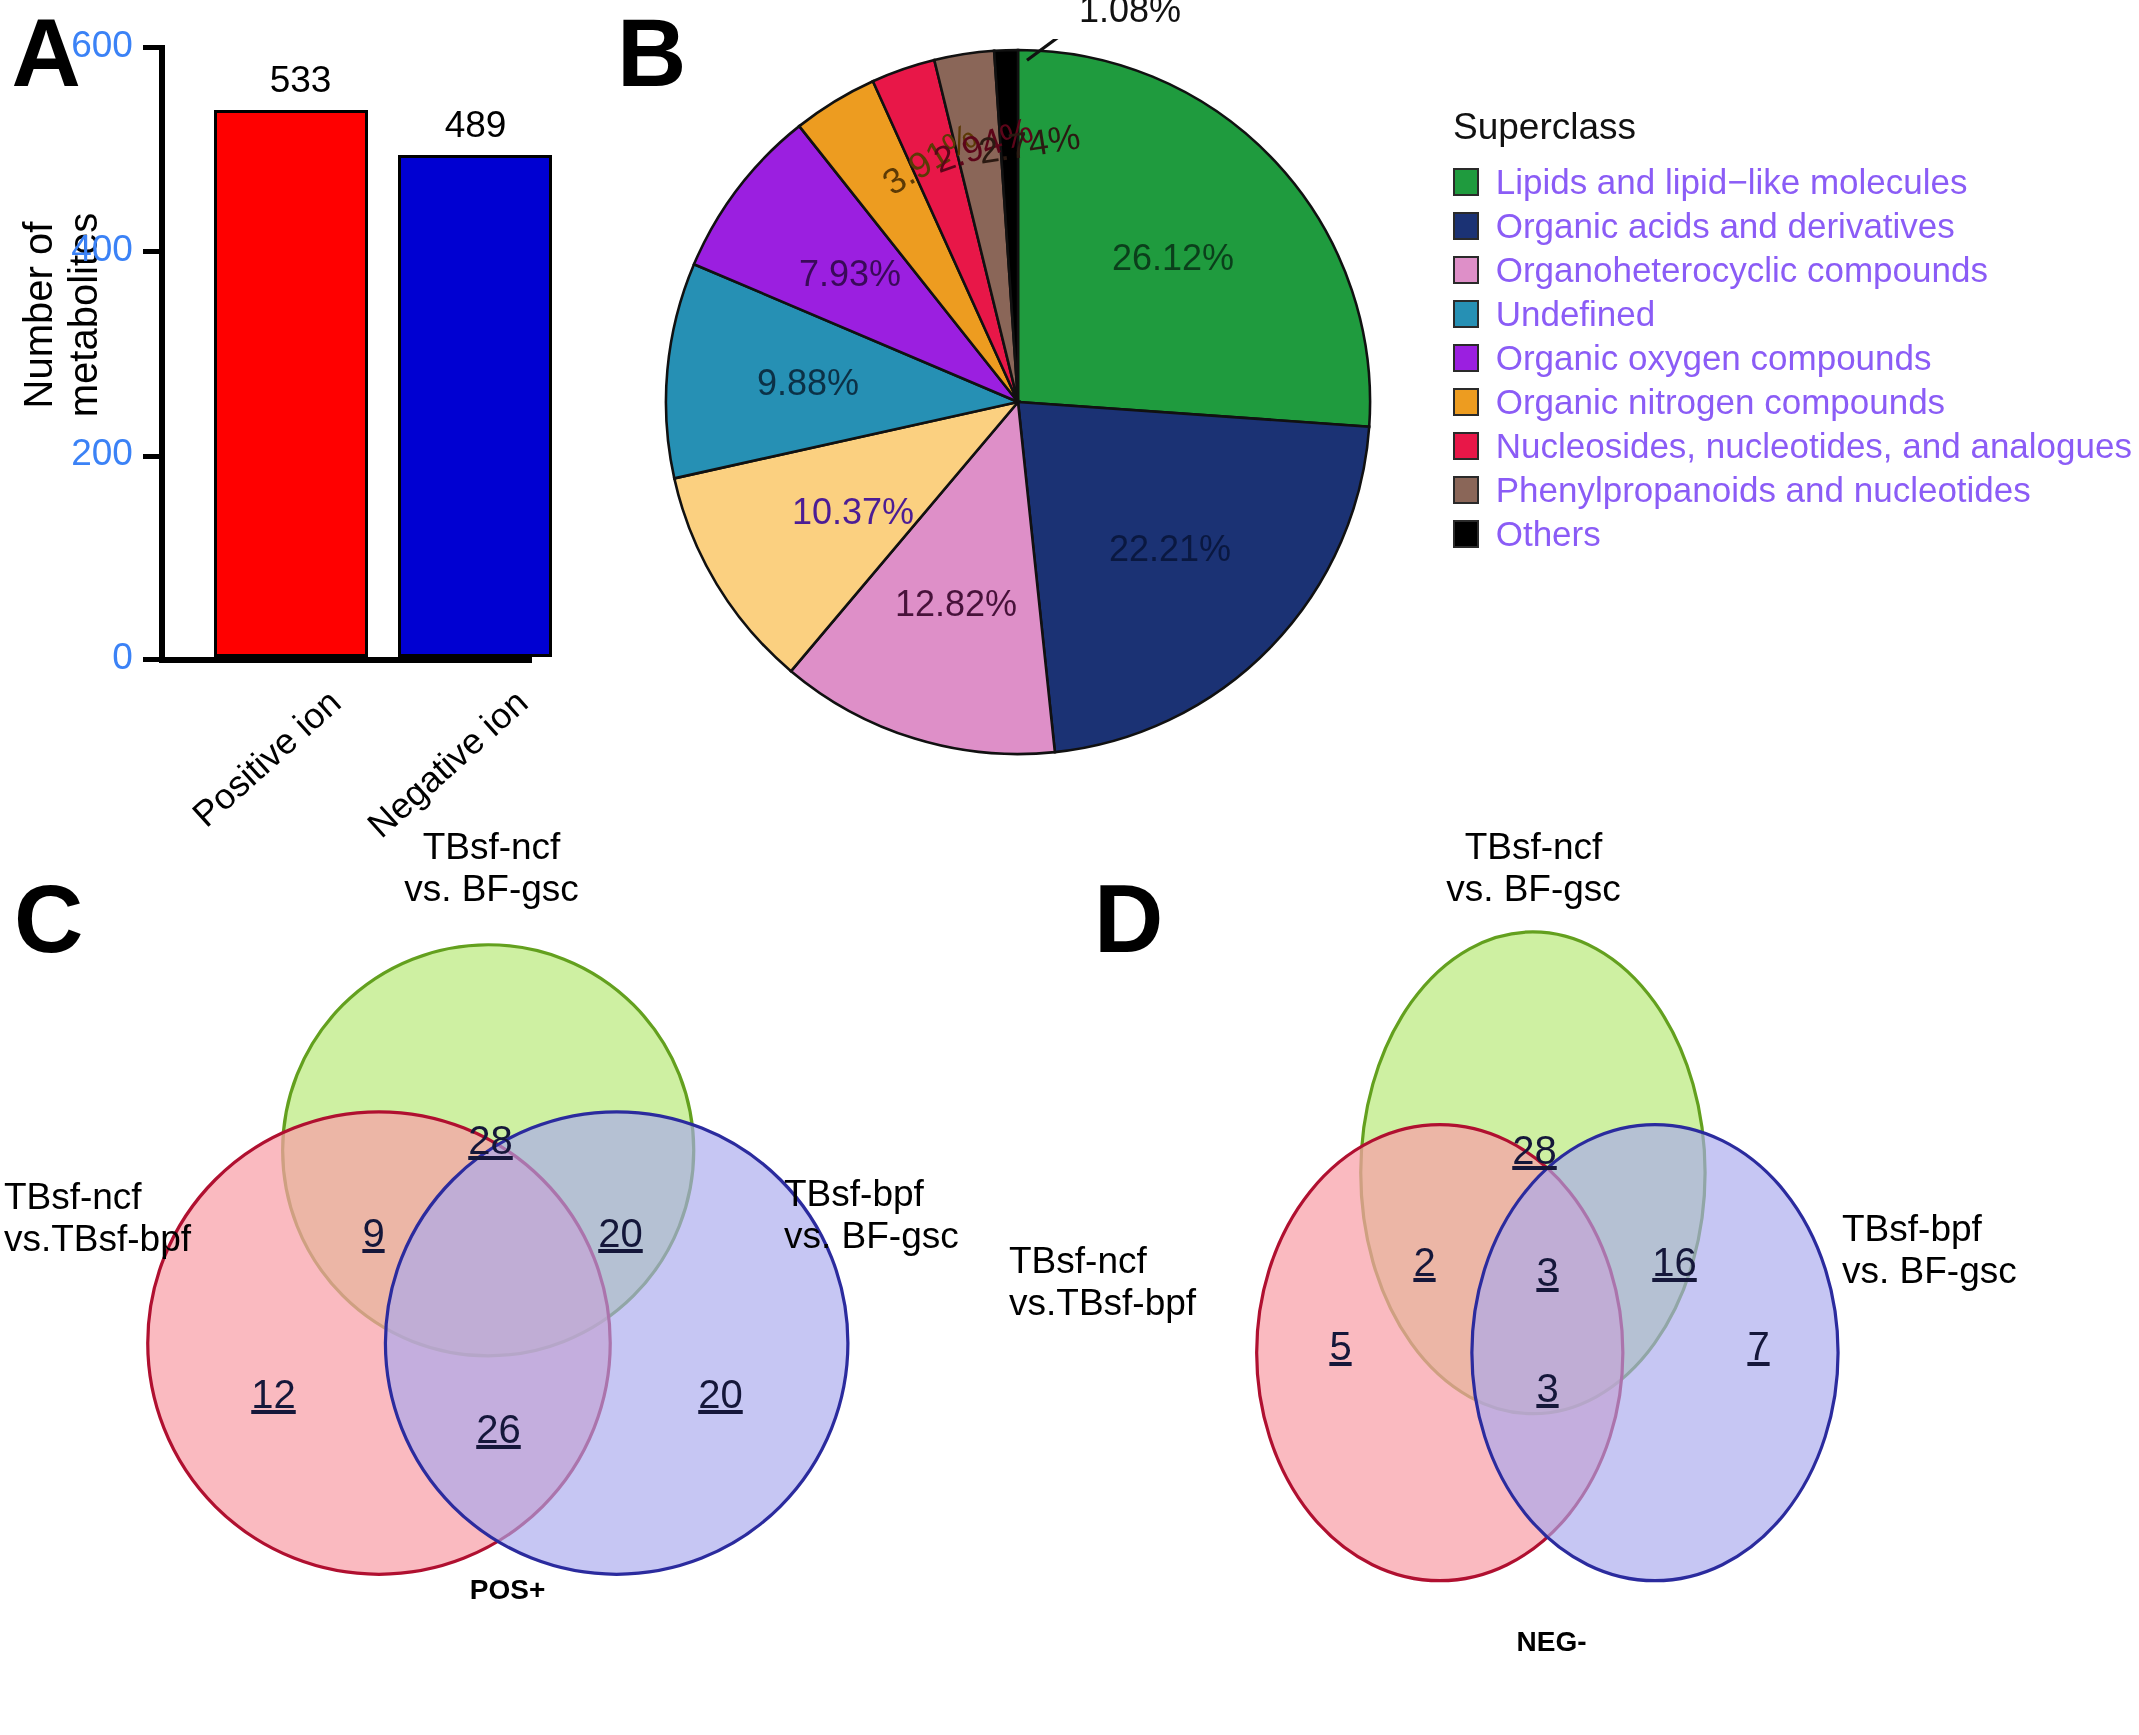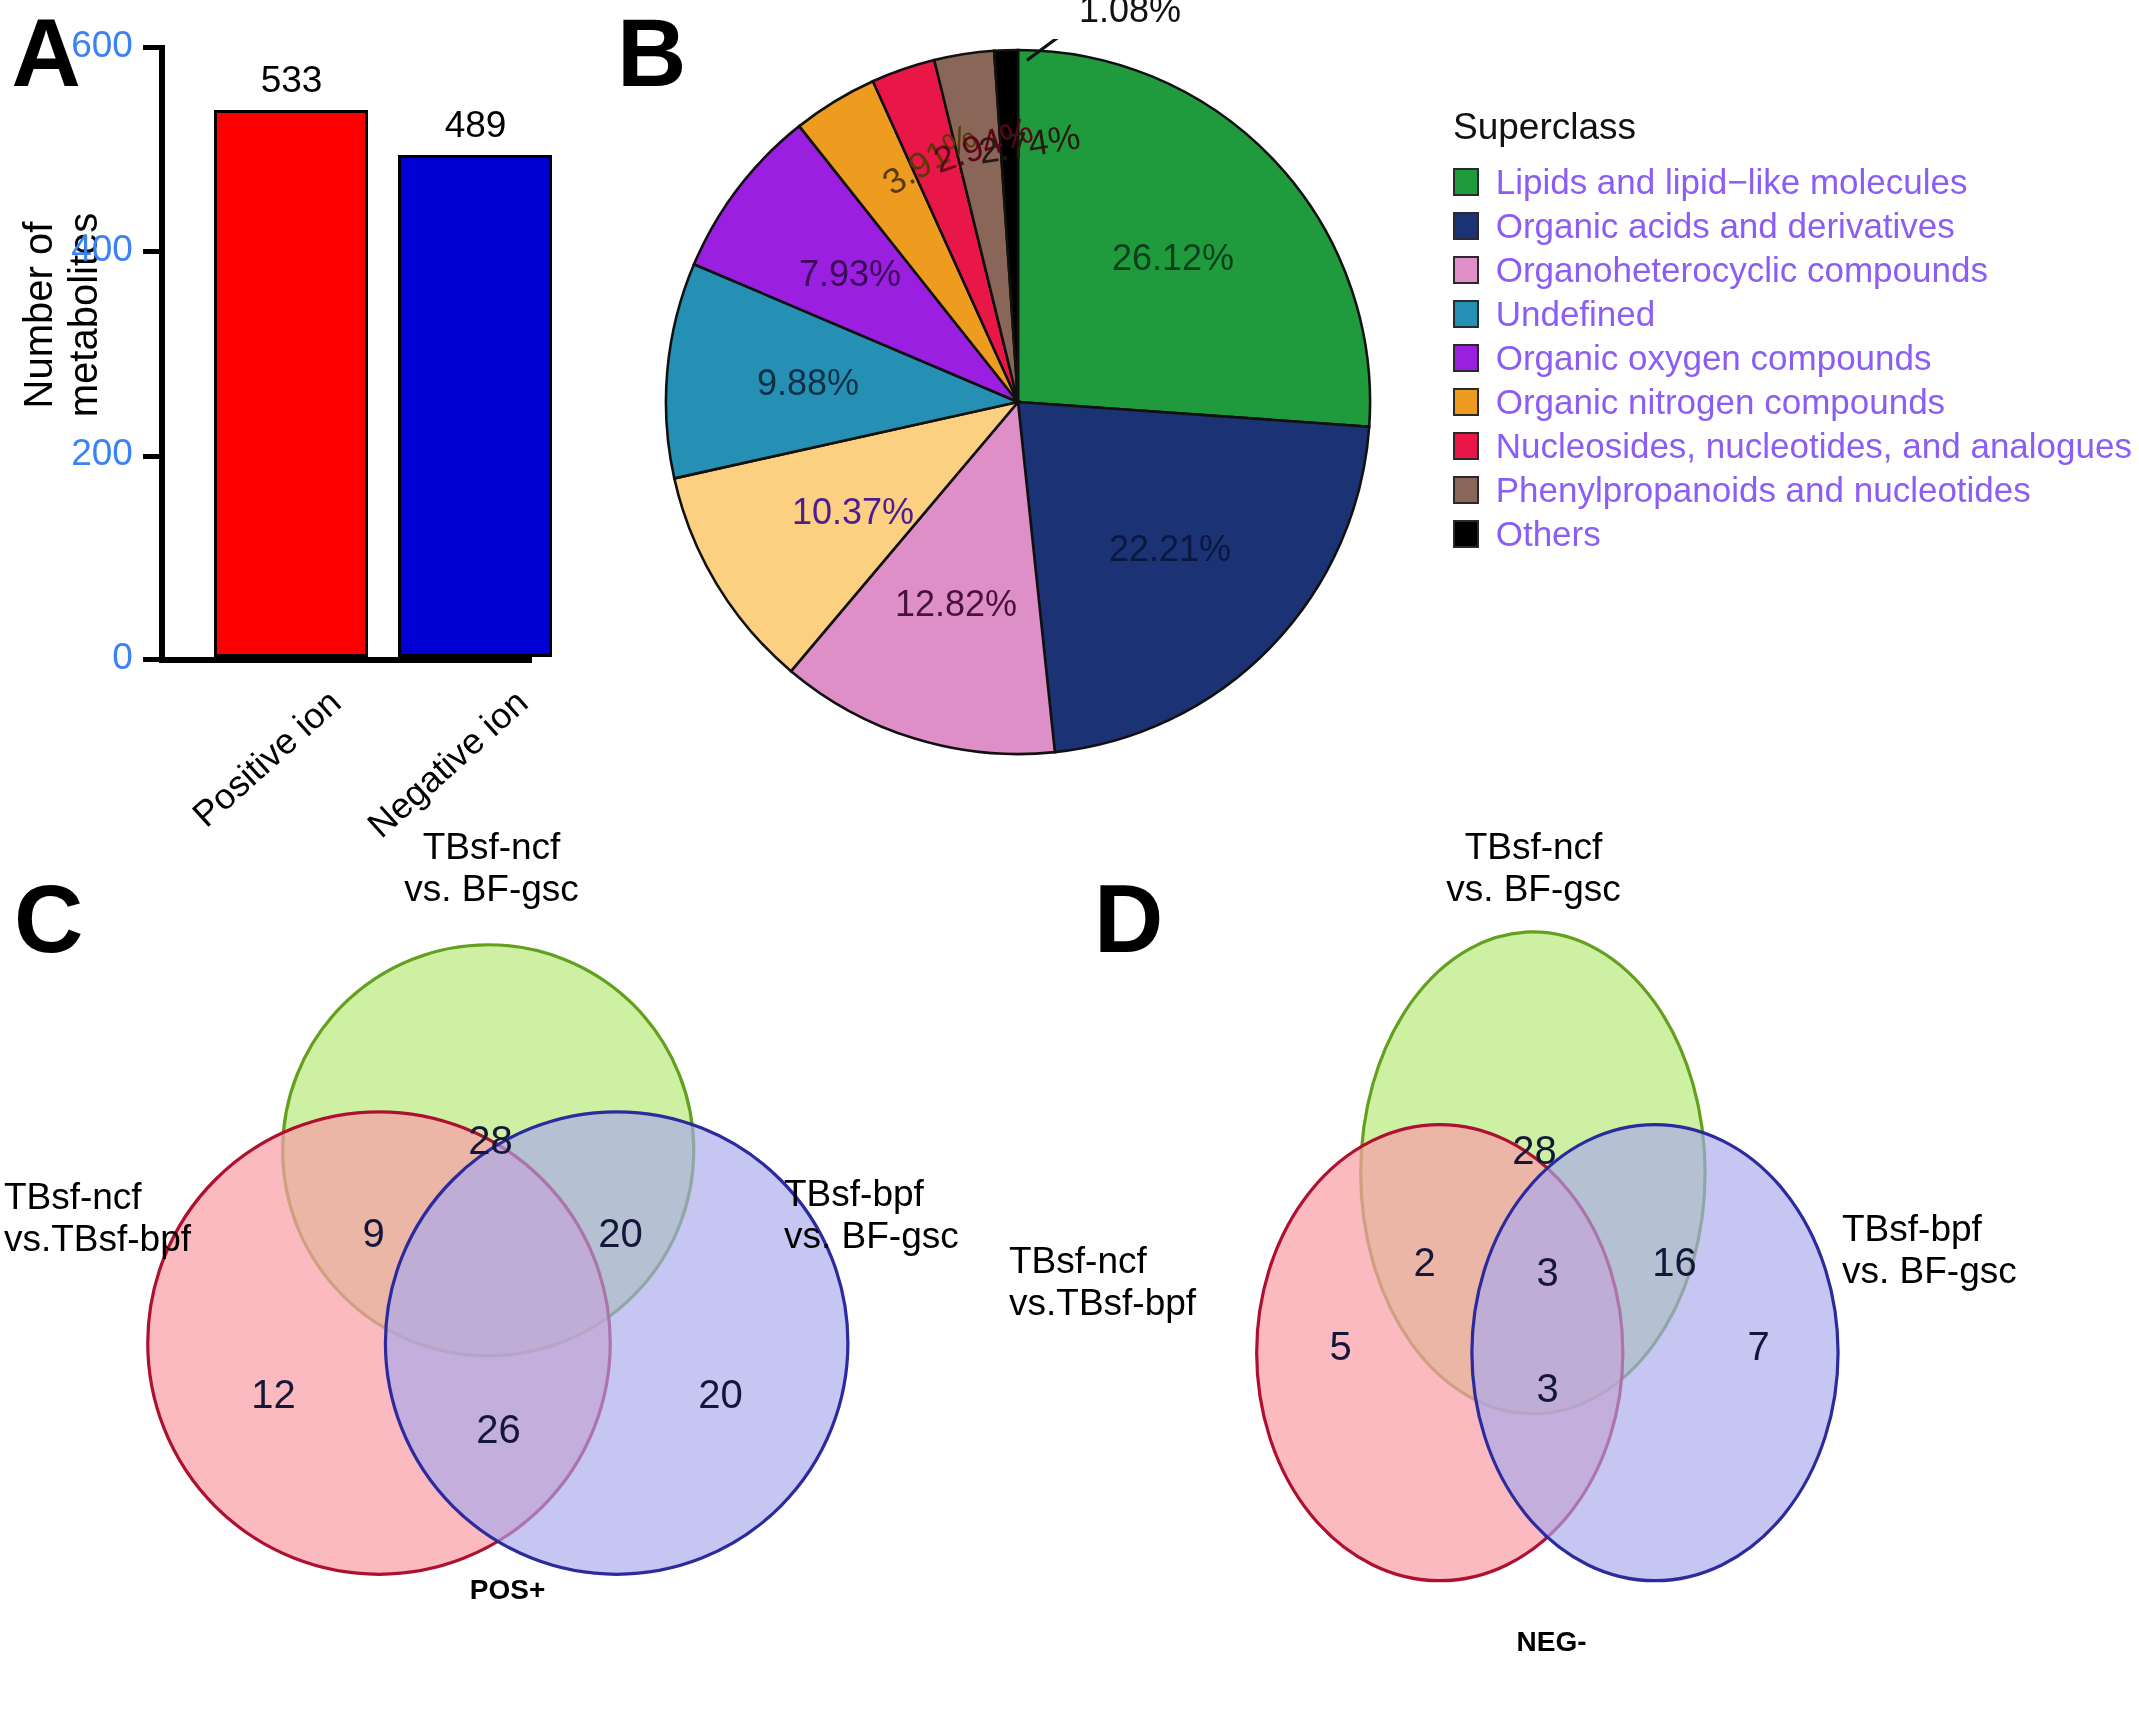--- a/index.html
+++ b/index.html
@@ -84,20 +84,21 @@
   .venn-label {
     position: absolute;
     font-size: 37px; line-height: 1.14;
     color: #000; white-space: nowrap;
   }
   .venn-count {
     position: absolute;
     font-size: 40px; color: #15173a;
     text-align: center; width: 103px;
     margin-left: -51px;
+    text-decoration: underline;
   }
   .venn-tag {
     position: absolute;
     font-size: 28px; font-weight: bold; color: #000;
     text-align: center; width: 257px; margin-left: -129px;
   }
   svg { display: block; }
 </style>
 </head>
 <body>
@@ -118,21 +119,21 @@
     <div class="ytick-a" style="top:657px"></div>
 
     <div class="ytick-label-a" style="top:24px;left:3.9px">600</div>
     <div class="ytick-label-a" style="top:228px;left:3.9px">400</div>
     <div class="ytick-label-a" style="top:432px;left:3.9px">200</div>
     <div class="ytick-label-a" style="top:636px;left:3.9px">0</div>
 
     <div class="bar-a" style="left:214px; width:154px; height:547px; top:110px; background:#FF0000;"></div>
     <div class="bar-a" style="left:398px; width:154px; height:502px; top:155px; background:#0000D2;"></div>
 
-    <div class="bar-val-a" style="left:208px; top:59px;">533</div>
+    <div class="bar-val-a" style="left:217px; top:59px;">533</div>
     <div class="bar-val-a" style="left:392px; top:104px;">489</div>
 
     <div class="xtick-label-a" style="left:64px; top:681px; width:257px;">Positive ion</div>
     <div class="xtick-label-a" style="left:251px; top:681px; width:257px;">Negative ion</div>
   </div>
 
   <div id="panel-b">
     <div class="panel-letter letter">B</div>
 
     <div id="pie-wrap">

